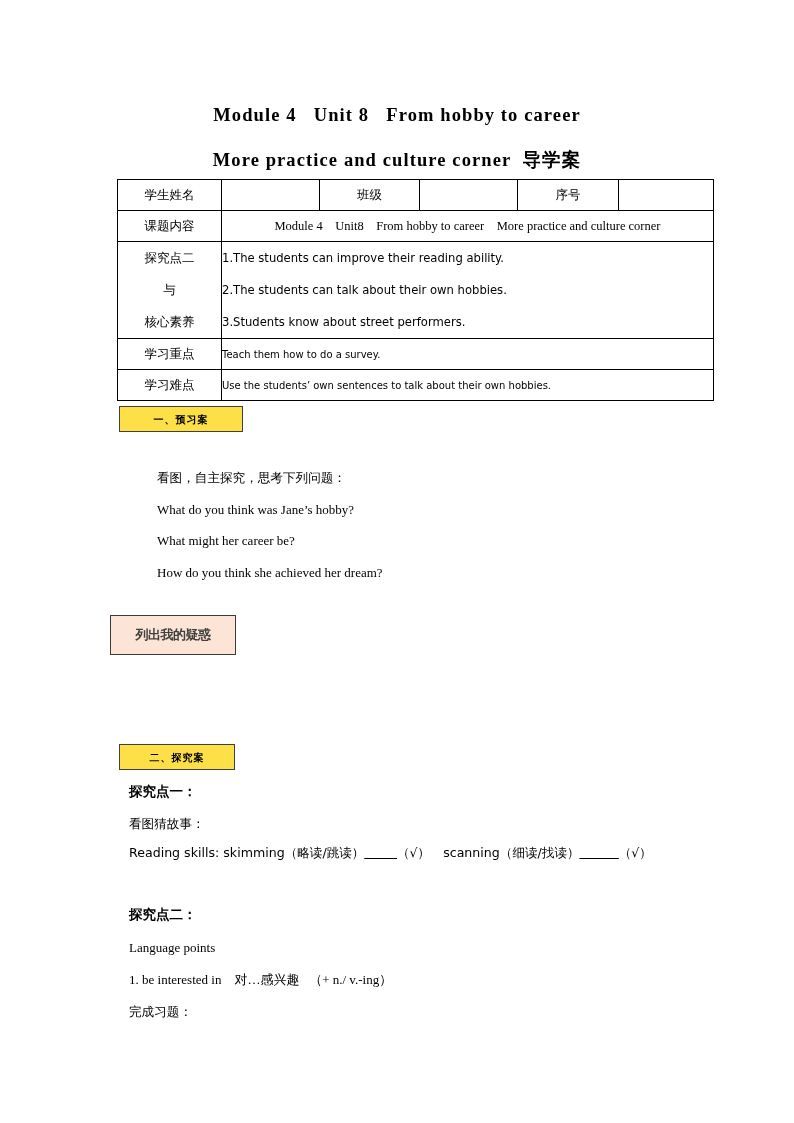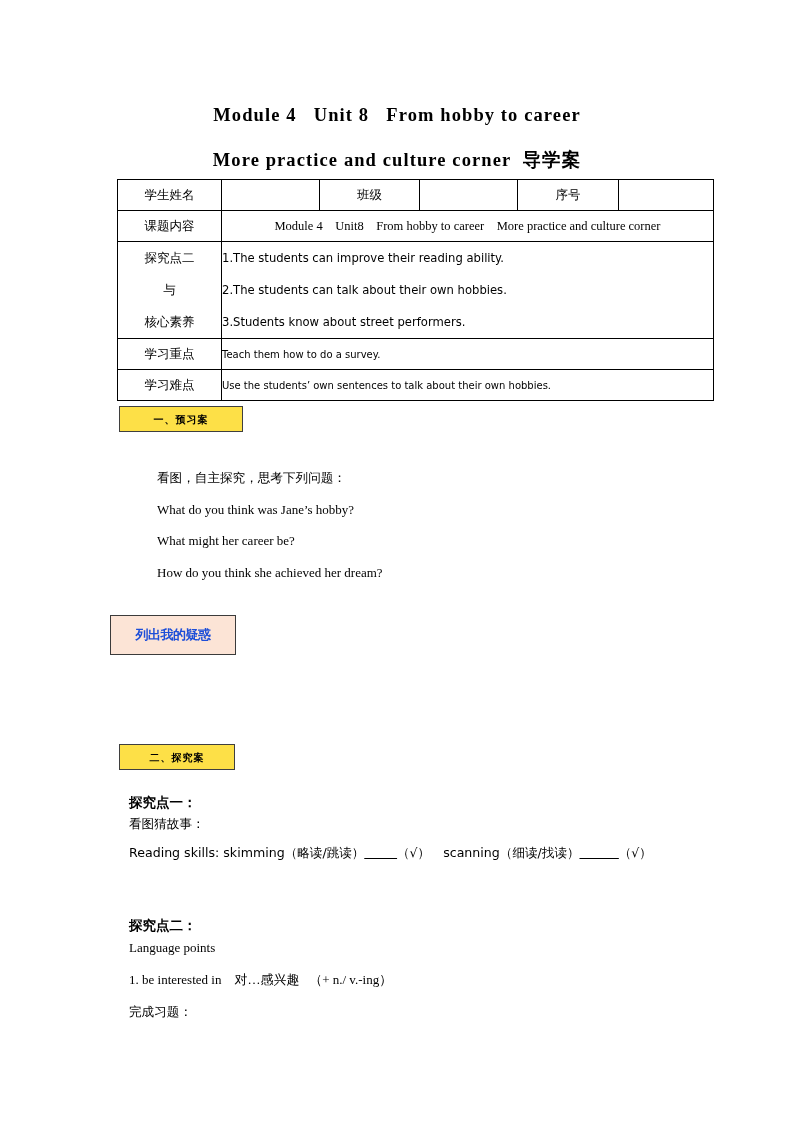--- a/index.html
+++ b/index.html
@@ -113,21 +113,21 @@
     left: 110px;
     top: 615px;
     width: 126px;
     height: 40px;
     background: #FCE4D6;
     border: 1.2px solid #3b3b3b;
     box-sizing: border-box;
     font-family: "DejaVu Sans", "Liberation Sans", sans-serif;
     font-weight: bold;
     font-size: 13px;
-    color: #1d4ed8;
+    color: #404040;
     text-align: center;
     line-height: 38px;
     letter-spacing: -0.5px;
     white-space: nowrap;
     overflow: hidden;
   }
 
   
   .txt {
     position: absolute;
@@ -138,21 +138,20 @@
     font-size: 12.6px;
   }
   .en {
     font-family: "Liberation Serif", "DejaVu Serif", serif;
     font-size: 13px;
   }
   .cn-bold {
     font-family: "DejaVu Sans", "Liberation Sans", sans-serif;
     font-size: 13.5px;
     font-weight: bold;
-    margin-top: 11px;
   }
   .mix {
     font-family: "Liberation Serif", "DejaVu Serif", serif;
     font-size: 13px;
   }
   .mix .cjk {
     font-family: "DejaVu Sans", "Liberation Sans", sans-serif;
     font-size: 12.6px;
   }
   u.blank {

